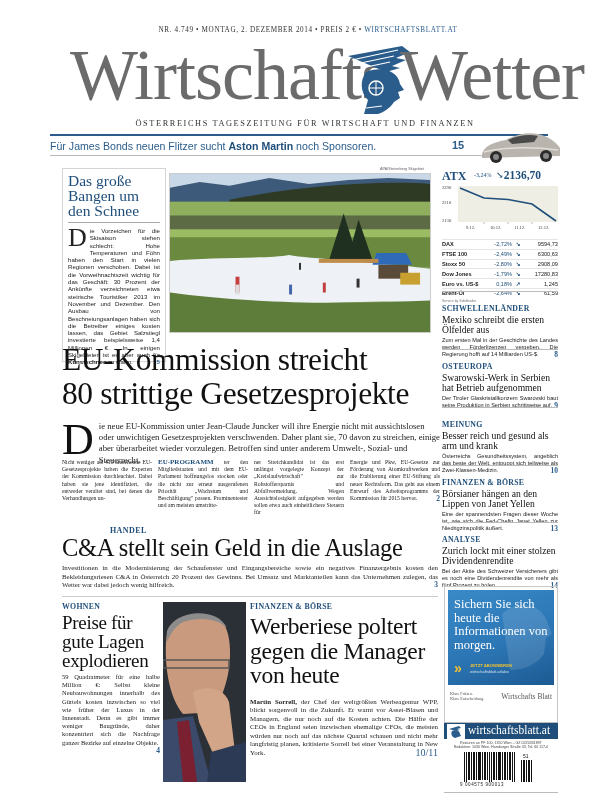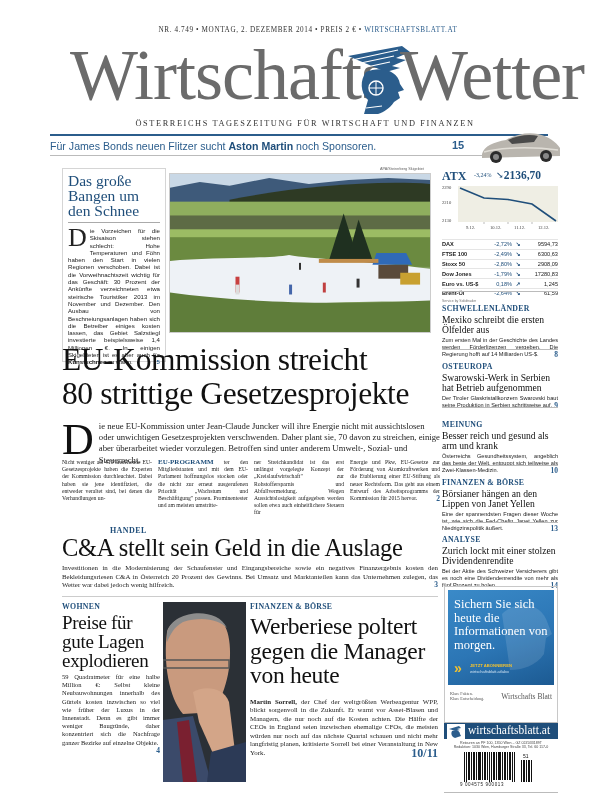--- a/index.html
+++ b/index.html
@@ -80,21 +80,21 @@
   #wohnen h3 { font-size: 19px; line-height: 19px; font-weight: normal; color: #111; margin-top: 2px; letter-spacing: -0.3px; }
   #wohnen p { font-size: 6.5px; line-height: 8.2px; text-align: justify; color: #222; margin-top: 3px; }
   #wohnen .pg { float: right; color: #2b5d8c; font-weight: bold; font-size: 7.5px; }
 
   #sorrell-photo { left: 163px; top: 602px; width: 83px; height: 180px; overflow: hidden; background: #2a2e33; }
 
   #finanzen { left: 250px; top: 602px; width: 188px; }
   #finanzen .sec { font-size: 7.8px; font-weight: bold; color: #1f4e7a; letter-spacing: 0.3px; }
   #finanzen h3 { font-size: 23.5px; line-height: 24.5px; font-weight: normal; color: #111; margin-top: 3px; letter-spacing: -0.3px; }
   #finanzen p { font-size: 6.9px; line-height: 8.6px; text-align: justify; color: #222; margin-top: 10px; }
-  #finanzen .pg { float: right; color: #2b5d8c; font-weight: bold; font-size: 12px; }
+  #finanzen .pg { float: right; color: #2b5d8c; font-weight: normal; font-size: 10px; }
 
   
   #ad { left: 444px; top: 586px; width: 114px; height: 145px; border: 1px solid #c8c8c8; padding: 3px; }
   #ad .img { position: relative; width: 106px; height: 95px; background: linear-gradient(160deg, #3a8ac8 0%, #2c76b5 55%, #1c5a92 100%); overflow: hidden; }
   #ad .img .big { position: absolute; left: 6px; top: 8px; font-size: 12.5px; line-height: 13.5px; color: #ffffff; }
   #ad .img .cta { position: absolute; left: 22px; top: 73px; font-family: "Liberation Sans", sans-serif; font-size: 4.2px; color: #f2c230; font-weight: bold; }
   #ad .img .cta2 { position: absolute; left: 22px; top: 79px; font-family: "Liberation Sans", sans-serif; font-size: 4px; color: #cfe2f3; }
   #ad .img .chev { position: absolute; left: 6px; top: 70px; font-size: 14px; color: #f2c230; font-weight: bold; font-family: "Liberation Sans", sans-serif; }
   #ad .foot { position: relative; height: 22px; }
   #ad .foot .cl { position: absolute; left: 2px; top: 6px; font-size: 4.2px; line-height: 5px; color: #555; }

